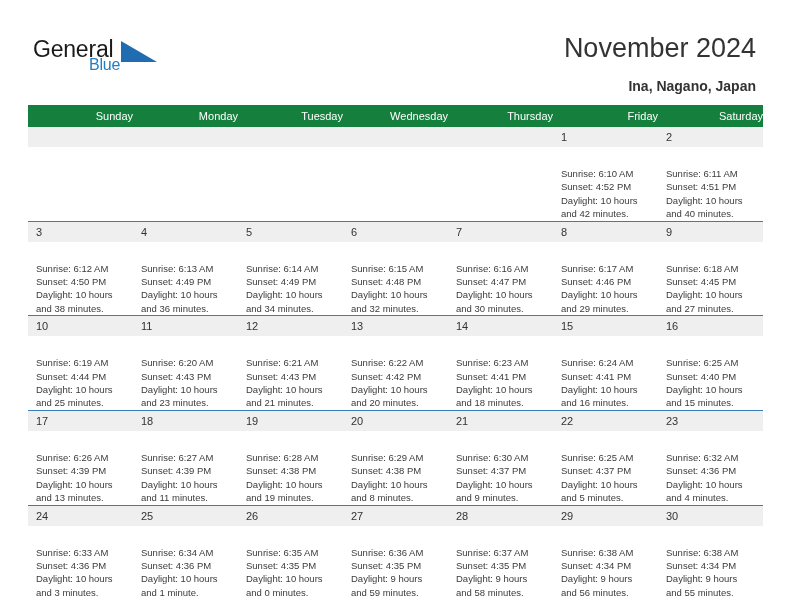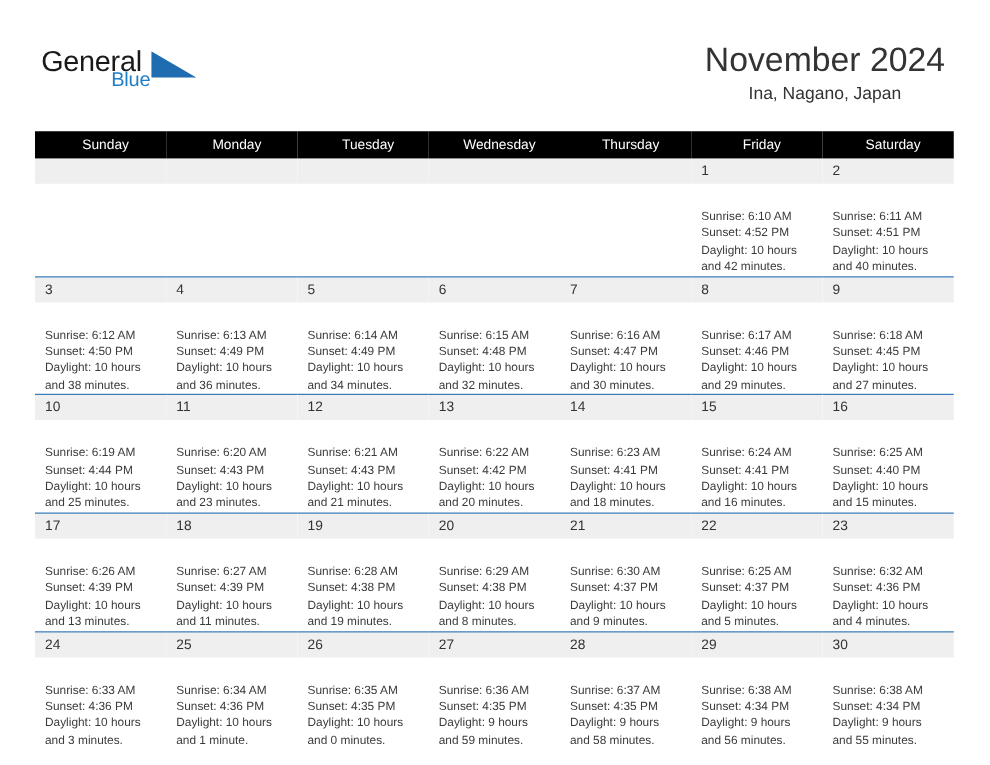--- a/index.html
+++ b/index.html
@@ -61,52 +61,53 @@
     left: 88px;
     top: 5px;
     width: 40px;
     height: 22px;
   }
 
   .title-block {
     position: absolute;
     right: 36px;
     top: 32px;
-    text-align: center;
+    text-align: right;
   }
   .cal-title {
     font-size: 27px;
     color: #333333;
     line-height: 32px;
     white-space: nowrap;
   }
   .cal-subtitle {
     font-size: 14px;
     color: #333333;
     line-height: 20px;
-    margin-top: 0;
+    margin-top: 12px;
     white-space: nowrap;
+    font-weight: bold;
   }
 
   
   .calendar {
     position: absolute;
     left: 28px;
     top: 105px;
     width: 735px;
     border-collapse: collapse;
     table-layout: fixed;
   }
 
   .calendar th {
-    background: #000000;
+    background: #15803d;
     color: #ffffff;
     font-size: 11px;
     font-weight: normal;
-    text-align: center;
+    text-align: right;
     padding: 5px 0 5px 8px;
     height: 11px;
     border: none;
   }
 
   .calendar td {
     vertical-align: top;
     padding: 0;
     height: 89px;
     border: none;

